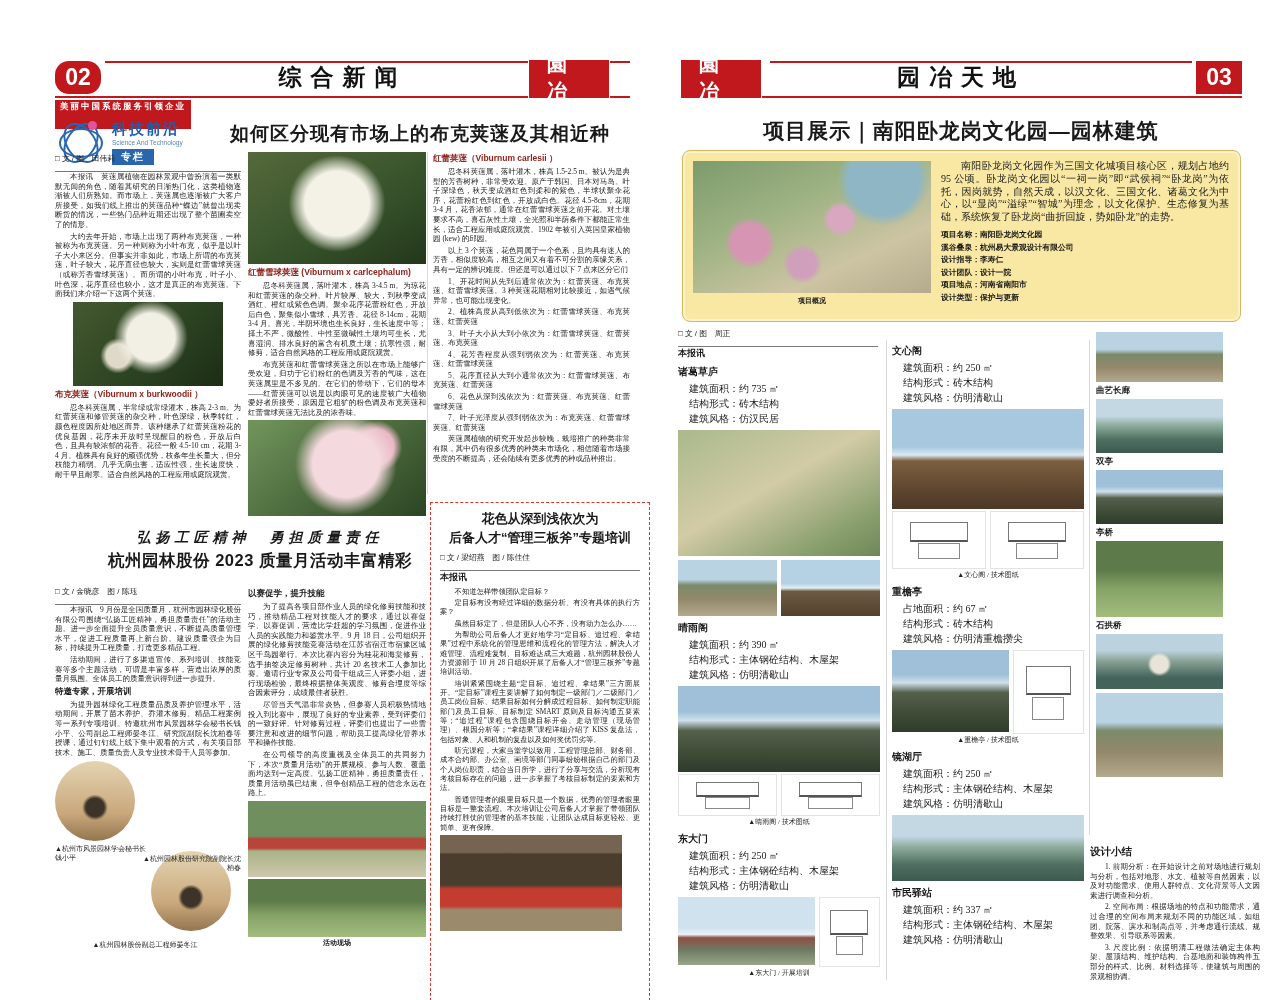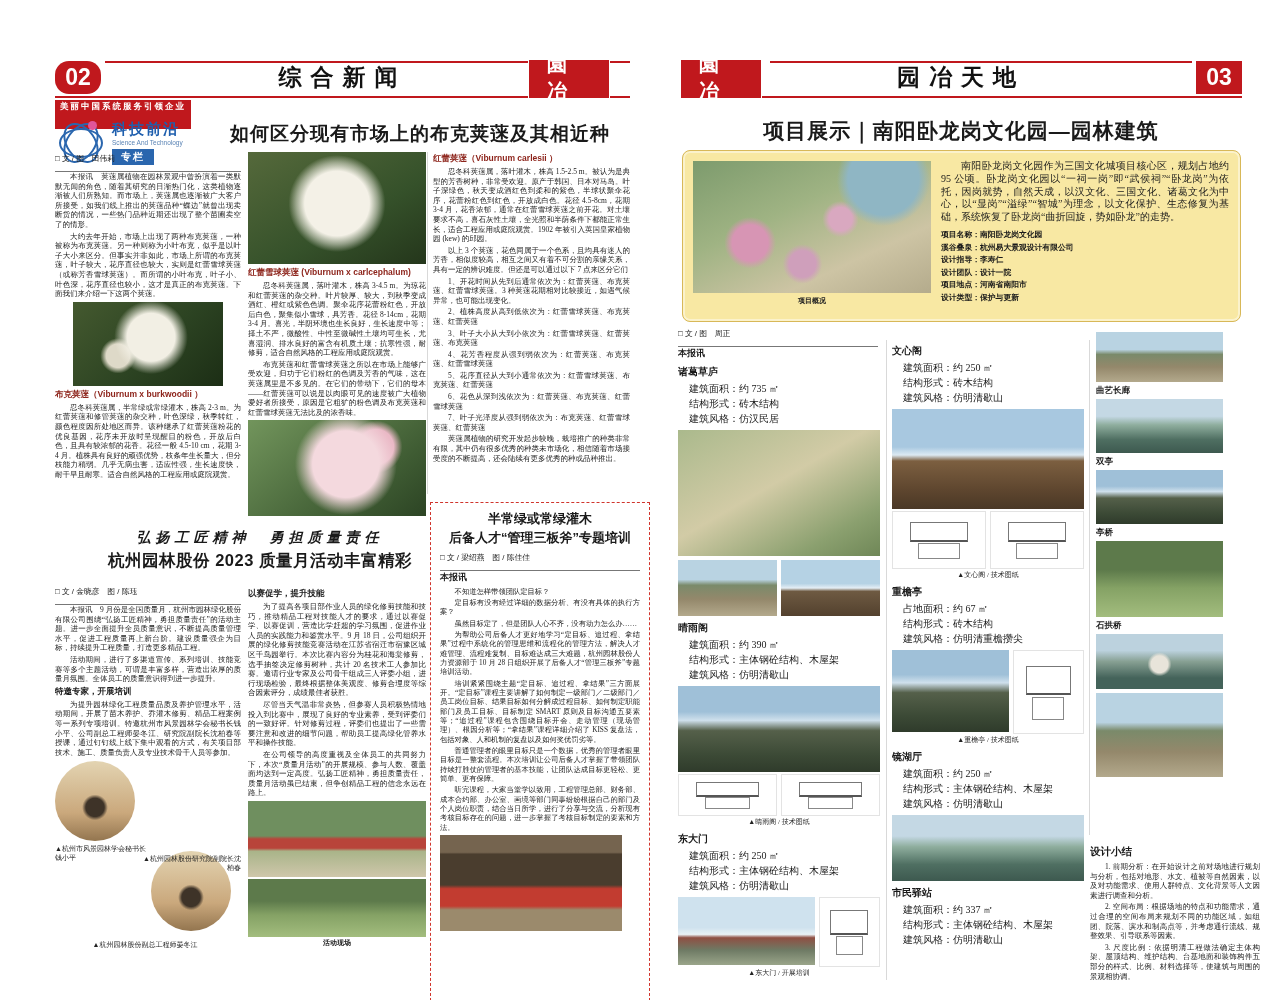--- a/index.html
+++ b/index.html
@@ -194,33 +194,33 @@
     <p class="para">为了提高各项目部作业人员的绿化修剪技能和技巧，推动精品工程对技能人才的要求，通过以赛促学、以赛促训，营造比学赶超的学习氛围，促进作业人员的实践能力和鉴赏水平。9 月 18 日，公司组织开展的绿化修剪技能竞赛活动在江苏省宿迁市宿豫区城区千鸟园举行。本次比赛内容分为桂花和海棠修剪，选手抽签决定修剪树种，共计 20 名技术工人参加比赛。邀请行业专家及公司骨干组成三人评委小组，进行现场检验，最终根据整体美观度、修剪合理度等综合因素评分，成绩最佳者获胜。</p>
         <p class="para">尽管当天气温非常炎热，但参赛人员积极热情地投入到比赛中，展现了良好的专业素养，受到评委们的一致好评。针对修剪过程，评委们也提出了一些需要注意和改进的细节问题，帮助员工提高绿化管养水平和操作技能。</p>
         <p class="para">在公司领导的高度重视及全体员工的共同努力下，本次“质量月活动”的开展规模、参与人数、覆盖面均达到一定高度。弘扬工匠精神，勇担质量责任，质量月活动虽已结束，但争创精品工程的信念永远在路上。</p>
       </div>
     <div class="ph ph-crowd mb2" style="width:178px;height:76px;margin-top:3px;"></div>
     <div class="ph ph-lawn" style="width:178px;height:58px;"></div>
     <div class="cap c" style="margin-top:2px;font-weight:bold;">活动现场</div>
   </div>
 
   <div class="dashbox" style="left:430px;top:502px;width:200px;height:488px;">
-    <div class="dash-t">半常绿或常绿灌木</div>
+    <div class="dash-t">花色从深到浅依次为</div>
     <div class="dash-t" style="margin-bottom:4px;">后备人才“管理三板斧”专题培训</div>
     <div class="byline">□ 文 / 梁绍燕　图 / 陈佳佳</div>
     <div class="lead">本报讯</div>
     <div>
 
     <p class="para">不知道怎样带领团队定目标？</p>
         <p class="para">定目标有没有经过详细的数据分析、有没有具体的执行方案？</p>
         <p class="para">虽然目标定了，但是团队人心不齐，没有动力怎么办……</p>
         <p class="para">为帮助公司后备人才更好地学习“定目标、追过程、拿结果”过程中系统化的管理思维和流程化的管理方法，解决人才难管理、流程难复制、目标难达成三大难题，杭州园林股份人力资源部于 10 月 28 日组织开展了后备人才“管理三板斧”专题培训活动。</p>
         <p class="para">培训紧紧围绕主题“定目标、追过程、拿结果”三方面展开。“定目标”课程主要讲解了如何制定一级部门／二级部门／员工岗位目标、结果目标如何分解成过程目标、如何制定职能部门及员工目标、目标制定 SMART 原则及目标沟通五要素等；“追过程”课程包含围绕目标开会、走动管理（现场管理）、根因分析等；“拿结果”课程详细介绍了 KISS 复盘法，包括对象、人和机制的复盘以及如何奖优罚劣等。</p>
+        <p class="para">听完课程，大家当堂学以致用，工程管理总部、财务部、成本合约部、办公室、画境等部门同事纷纷根据自己的部门及个人岗位职责，结合当日所学，进行了分享与交流，分析现有考核目标存在的问题，进一步掌握了考核目标制定的要素和方法。</p>
         <p class="para">普通管理者的眼里目标只是一个数据，优秀的管理者眼里目标是一整套流程。本次培训让公司后备人才掌握了带领团队持续打胜仗的管理者的基本技能，让团队达成目标更轻松、更简单、更有保障。</p>
-        <p class="para">听完课程，大家当堂学以致用，工程管理总部、财务部、成本合约部、办公室、画境等部门同事纷纷根据自己的部门及个人岗位职责，结合当日所学，进行了分享与交流，分析现有考核目标存在的问题，进一步掌握了考核目标制定的要素和方法。</p>
       </div>
     <div class="ph ph-banner" style="width:182px;height:96px;margin-top:3px;"></div>
   </div>
 
   <div class="hdr" style="left:680px;top:60px;width:562px;">
     <div class="topline" style="left:90px;right:50px;"></div>
     <div class="botline"></div>
     <div class="yybox" style="left:0;">
       <div class="yyin">園冶</div>
     </div>

